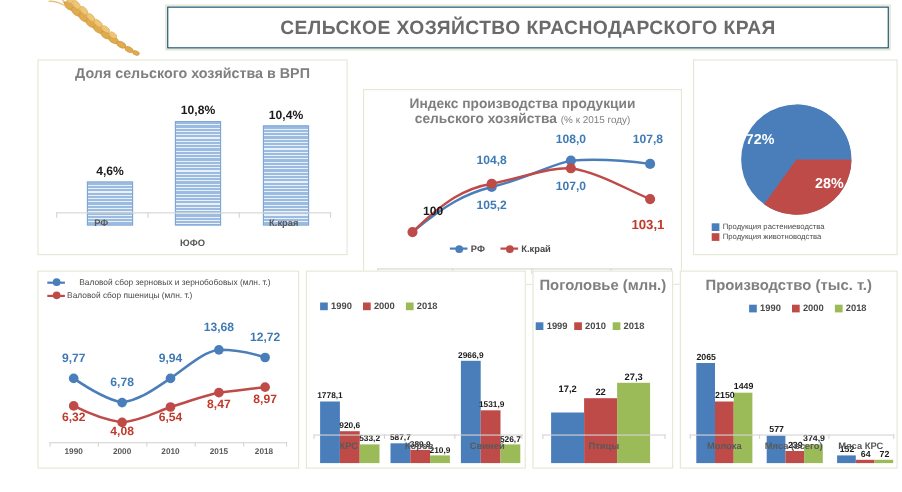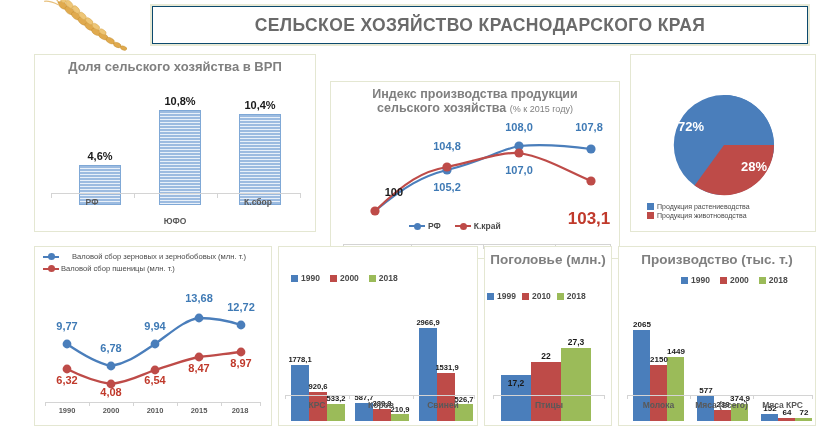--- a/index.html
+++ b/index.html
@@ -125,21 +125,21 @@
       <div class="val-label" style="left:177px; bottom:94px; width:64px; font-size:11px; color:#1a1a1a;">10,4%</div>
 
       <div class="axis-line" style="left:0; top:110px; width:250px;"></div>
       <div class="tick" style="left:0; top:110px; height:5px;"></div>
       <div class="tick" style="left:83px; top:110px; height:5px;"></div>
       <div class="tick" style="left:166px; top:110px; height:5px;"></div>
       <div class="tick" style="left:249px; top:110px; height:5px;"></div>
 
       <div class="cat-label" style="left:9px; top:114px; width:64px;">РФ</div>
       <div class="cat-label" style="left:92px; top:114px; width:64px;margin-top:19px;">ЮФО</div>
-      <div class="cat-label" style="left:175px; top:114px; width:64px;">К.сбор</div>
+      <div class="cat-label" style="left:175px; top:114px; width:64px;">К.края</div>
     </div>
   </div>
 
   <div class="panel" style="left:330px; top:54px; width:290px; height:178px;margin-top:27px;">
     <div class="panel-title" style="font-size:12.5px; padding:5px 14px 0 14px;">
       <span>Индекс производства продукции сельского хозяйства</span>
       <span class="sub">(% к 2015 году)</span>
     </div>
 
     <div class="plot" style="left:12px; top:42px; width:268px; height:130px;">
@@ -155,21 +155,21 @@
         <circle cx="176" cy="29" r="4.6" fill="#be4b48"></circle>
         <circle cx="248" cy="57" r="4.6" fill="#be4b48"></circle>
       </svg>
 
       <div class="val-label" style="left:4px; top:62px; width:56px; font-size:11px; color:#1a1a1a;text-align:right;">100</div>
       <div class="val-label" style="left:76px; top:16px; width:56px; font-size:11px; color:#3f7ab5;">104,8</div>
       <div class="val-label" style="left:76px; top:57px; width:56px; font-size:11px; color:#3f7ab5;">105,2</div>
       <div class="val-label" style="left:148px; top:-3px; width:56px; font-size:11px; color:#3f7ab5;">108,0</div>
       <div class="val-label" style="left:148px; top:40px; width:56px; font-size:11px; color:#3f7ab5;">107,0</div>
       <div class="val-label" style="left:218px; top:-3px; width:56px; font-size:11px; color:#3f7ab5;">107,8</div>
-      <div class="val-label" style="left:218px; top:85px; width:56px; font-size:17px; color:#c0392b;">103,1</div>
+      <div class="val-label" style="left:218px; top:73px; width:56px; font-size:12px; color:#c0392b;">103,1</div>
 
       <div class="legend-row" style="left:66px; top:97px;">
         <div class="lgd-line">
           <span class="ln" style="background:#4a7ebb;">
             <span class="dot" style="background:#4a7ebb;"></span>
           </span>
           <span class="legend-text" style="margin-left:3px;">РФ</span>
         </div>
         <div class="lgd-line">
           <span class="ln" style="background:#be4b48;">
@@ -357,21 +357,21 @@
         <span class="legend-text">2018</span>
       </div>
     </div>
 
     <div class="plot" style="left:8px; top:62px; width:112px; height:112px;">
 
       <div class="bar" style="left:8px; width:30px; height:46px; background:#4a7ebb;"></div>
       <div class="bar" style="left:38px; width:30px; height:59px; background:#be4b48;"></div>
       <div class="bar" style="left:68px; width:30px; height:73px; background:#9bbb59;"></div>
 
-      <div class="val-label" style="left:2px; bottom:33px; width:42px; font-size:8.5px; color:#1a1a1a;">17,2</div>
+      <div class="val-label" style="left:2px; bottom:63px; width:42px; font-size:8.5px; color:#1a1a1a;">17,2</div>
       <div class="val-label" style="left:32px; bottom:60px; width:42px; font-size:8.5px; color:#1a1a1a;">22</div>
       <div class="val-label" style="left:62px; bottom:74px; width:42px; font-size:8.5px; color:#1a1a1a;">27,3</div>
 
       <div class="axis-line" style="left:0; top:86px; width:112px;"></div>
       <div class="tick" style="left:0; top:86px; height:4px;"></div>
       <div class="tick" style="left:111px; top:86px; height:4px;"></div>
 
       <div class="cat-label" style="left:0px; top:91px; width:112px;">Птицы</div>
     </div>
   </div>

